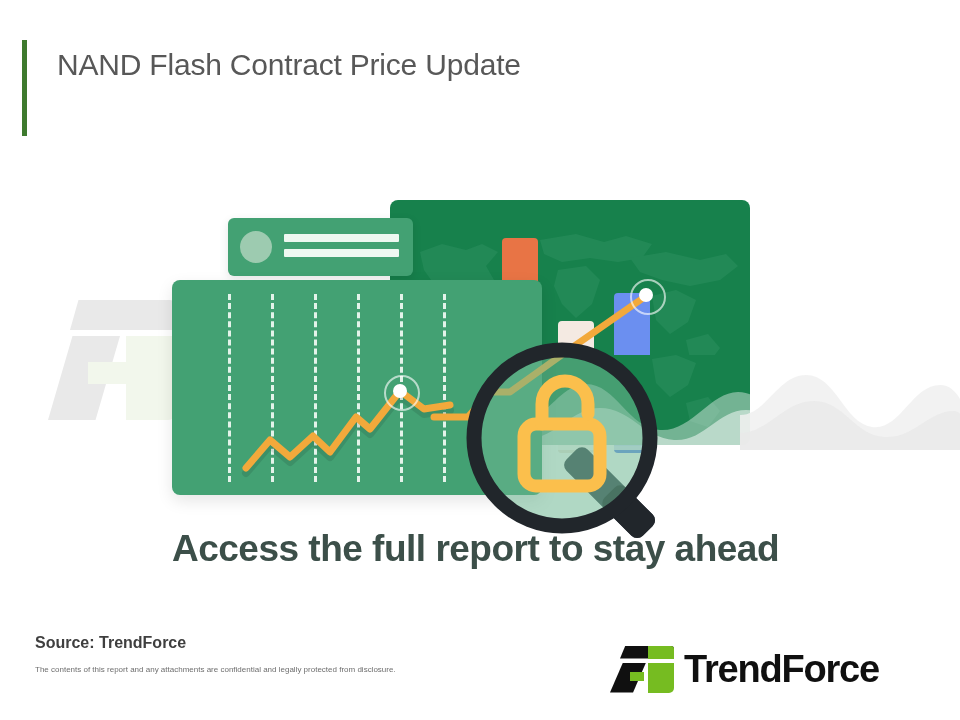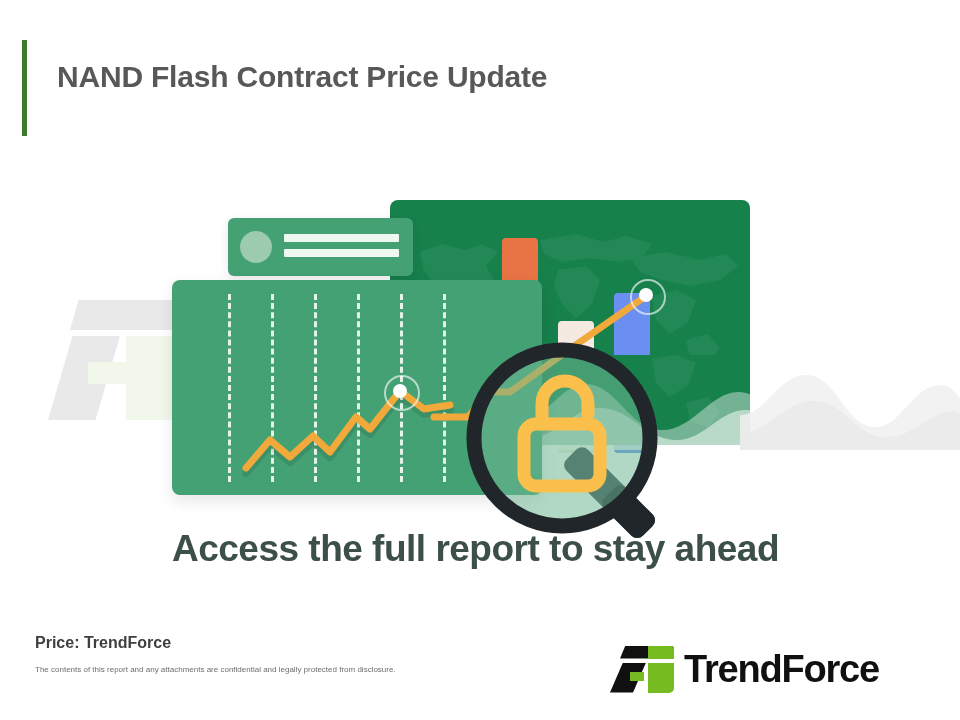--- a/index.html
+++ b/index.html
@@ -11,22 +11,22 @@
     position:relative;
   }
   .slide{position:absolute;inset:0;background:#fff;}
 
   
   .accent-bar{
     position:absolute;left:22px;top:40px;width:5px;height:96px;
     background:#3E7A2E;
   }
   .page-title{
-    position:absolute;left:57px;top:60px;
-    font-size:30px;font-weight:bold;color:#585858;
+    position:absolute;left:57px;top:48px;
+    font-size:30px;font-weight:normal;color:#585858;
     letter-spacing:-0.2px;white-space:nowrap;
   }
 
   
   .watermark{
     position:absolute;left:48px;top:300px;
     display:flex;align-items:center;gap:14px;
     pointer-events:none;user-select:none;
   }
   .wm-mark{position:relative;width:128px;height:120px;}
@@ -239,21 +239,21 @@
 
       <g fill="none" stroke="#FBBF4C" stroke-width="13" stroke-linecap="round" stroke-linejoin="round">
         <rect x="74" y="94" width="76" height="62" rx="12"></rect>
         <path d="M92 94 V74 a23 23 0 0 1 46 0 V84"></path>
       </g>
     </svg>
   </div>
 
   <div class="tagline">Access the full report to stay ahead</div>
 
-  <div class="source">Price: TrendForce</div>
+  <div class="source">Source: TrendForce</div>
   <div class="disclaimer">
     <div>The contents of this report and any attachments are confidential and legally protected from disclosure.</div>
   </div>
 
   <div class="logo">
     <div class="logo-mark">
       <div class="lb1"></div>
         <div class="lg0"></div>
         <div class="lb2"></div>
       <div class="lg1"></div>

